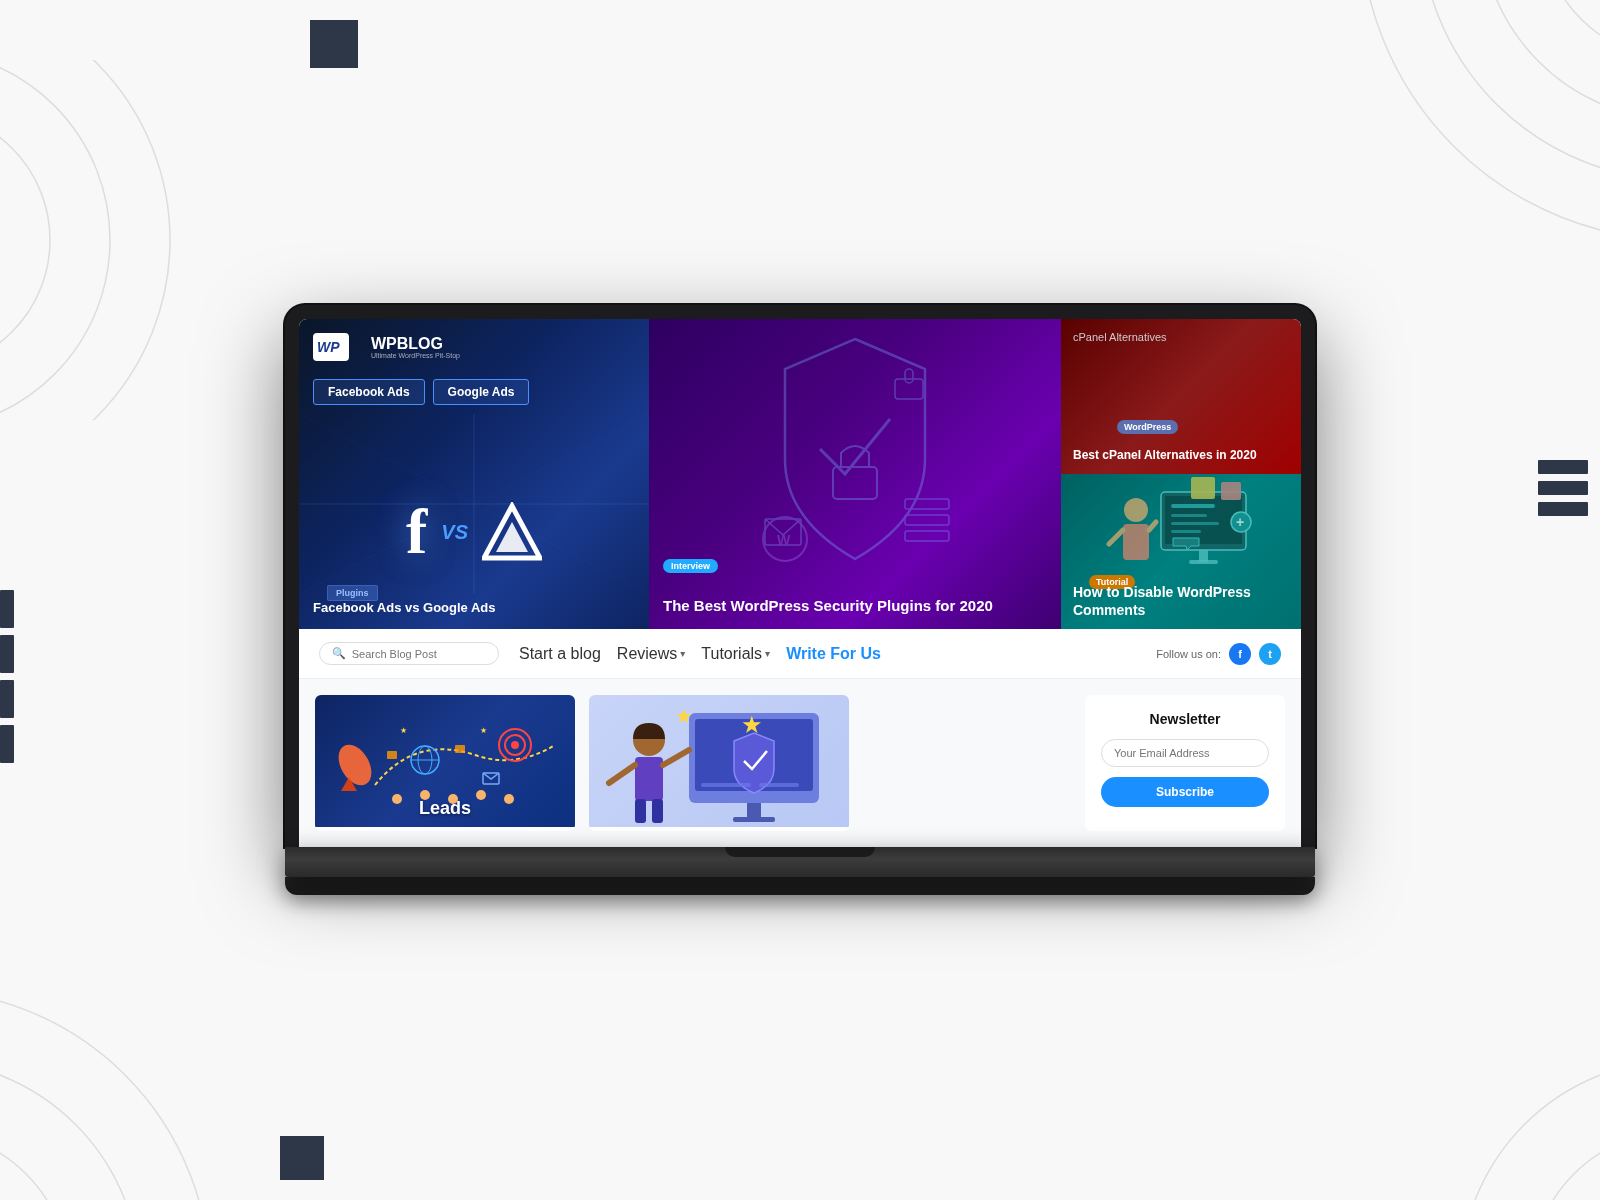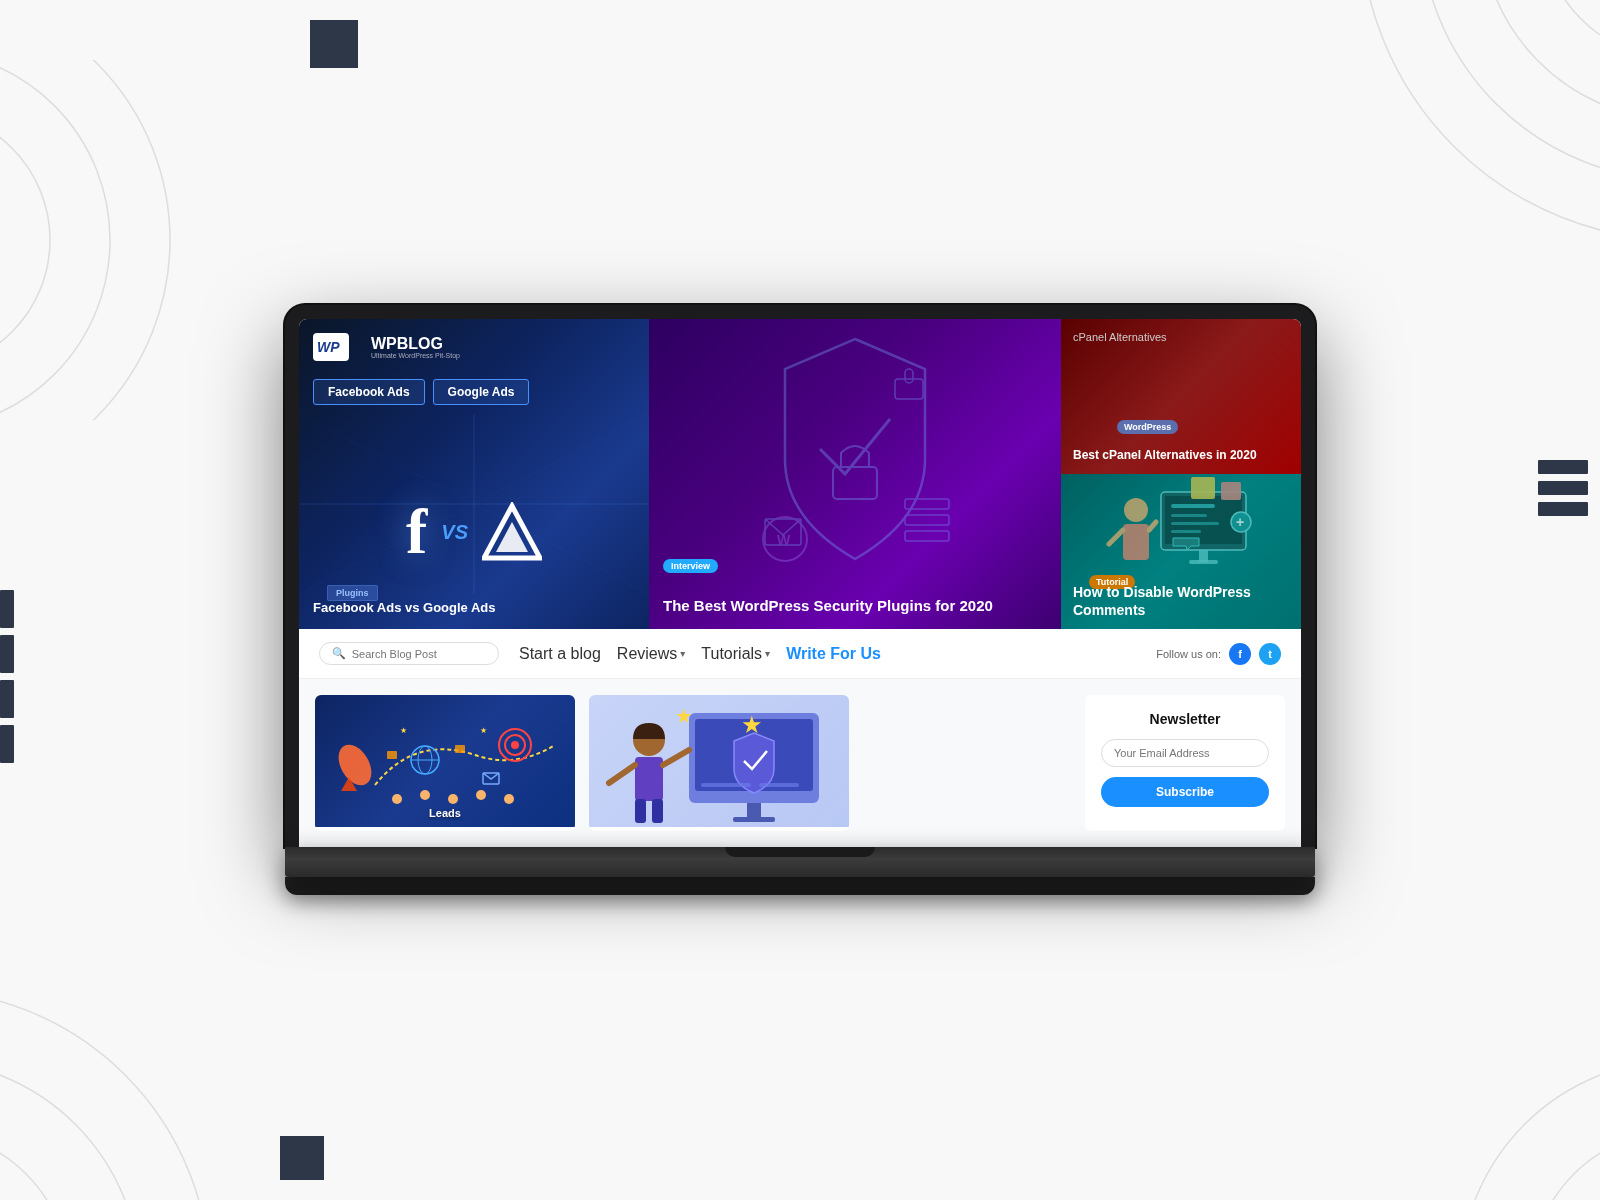--- a/index.html
+++ b/index.html
@@ -643,21 +643,21 @@
 
                     <rect x="168" y="78" width="16" height="11" rx="1" fill="none" stroke="#7af" stroke-width="1.5"></rect>
                     <path d="M168,78 L176,84 L184,78" fill="none" stroke="#7af" stroke-width="1.5"></path>
 
                     <circle cx="82" cy="104" r="5" fill="#f9b46c"></circle>
                     <circle cx="110" cy="100" r="5" fill="#f9b46c"></circle>
                     <circle cx="138" cy="104" r="5" fill="#f9b46c"></circle>
                     <circle cx="166" cy="100" r="5" fill="#f9b46c"></circle>
                     <circle cx="194" cy="104" r="5" fill="#f9b46c"></circle>
                   </svg>
-                  <span style="position:absolute;bottom:8px;left:50%;transform:translateX(-50%);color:#fff;font-size:11px;font-weight:700;text-shadow:0 1px 3px rgba(0,0,0,0.5);white-space:nowrap;margin-top:6px;">Leads</span>
+                  <span style="position:absolute;bottom:8px;left:50%;transform:translateX(-50%);color:#fff;font-size:18px;font-weight:700;text-shadow:0 1px 3px rgba(0,0,0,0.5);white-space:nowrap;margin-top:6px;">Leads</span>
                 </div>
               </div>
 
               <div class="post-card">
                 <div style="height:132px;background:linear-gradient(135deg,#c8d4f8 0%,#b8c8f4 100%);position:relative;overflow:hidden;">
                   
                   <svg width="260" height="132" viewBox="0 0 260 132">
 
                     <rect x="100" y="18" width="130" height="90" rx="6" fill="#5a6ad8" opacity="0.8"></rect>
                     <rect x="106" y="24" width="118" height="72" rx="3" fill="#3a4ab8"></rect>

